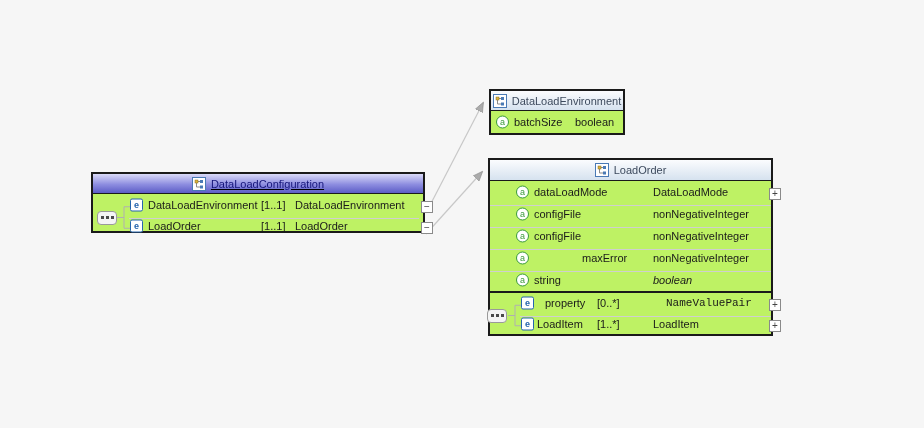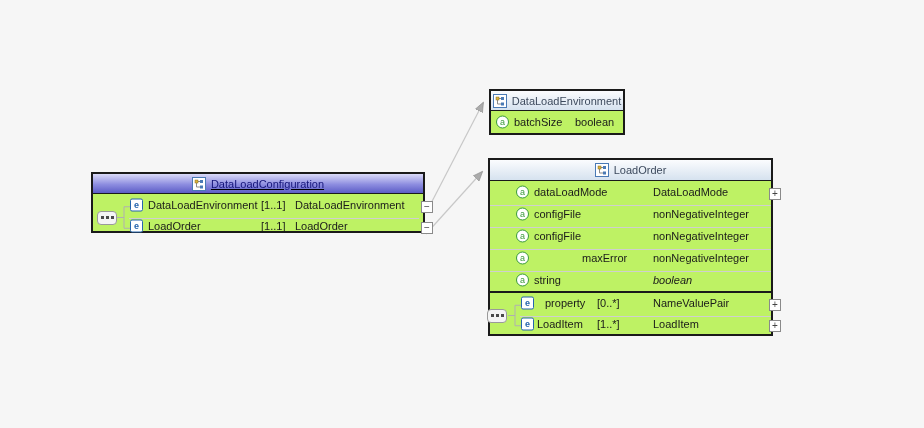--- a/index.html
+++ b/index.html
@@ -155,21 +155,21 @@
     <div class="section-border" style="top:131px;"></div>
 
     <svg class="tree">
       <path d="M18 155.5 H25 M25 145.25 V165.75 M25 145.25 H31 M25 165.75 H31" stroke="#b0b0b0" fill="none"></path>
     </svg>
 
     <div class="row" style="height:20.5px; margin-top:2px;">
       <span class="e-icon" style="left:31px;">e</span>
       <span style="left:55px;">property</span>
       <span style="left:107px;">[0..*]</span>
-      <span style="left:163px;">NameValuePair</span>
+      <span style="left:176px;font-family:Liberation Mono, monospace;">NameValuePair</span>
     </div>
     <div class="sep" style="top:155.5px; left:30px;"></div>
     <div class="row" style="height:20.5px;">
       <span class="e-icon" style="left:31px;">e</span>
       <span style="left:47px;">LoadItem</span>
       <span style="left:107px;">[1..*]</span>
       <span style="left:163px;">LoadItem</span>
     </div>
 
     <div class="ooo" style="left:-3px; top:148.5px;">

